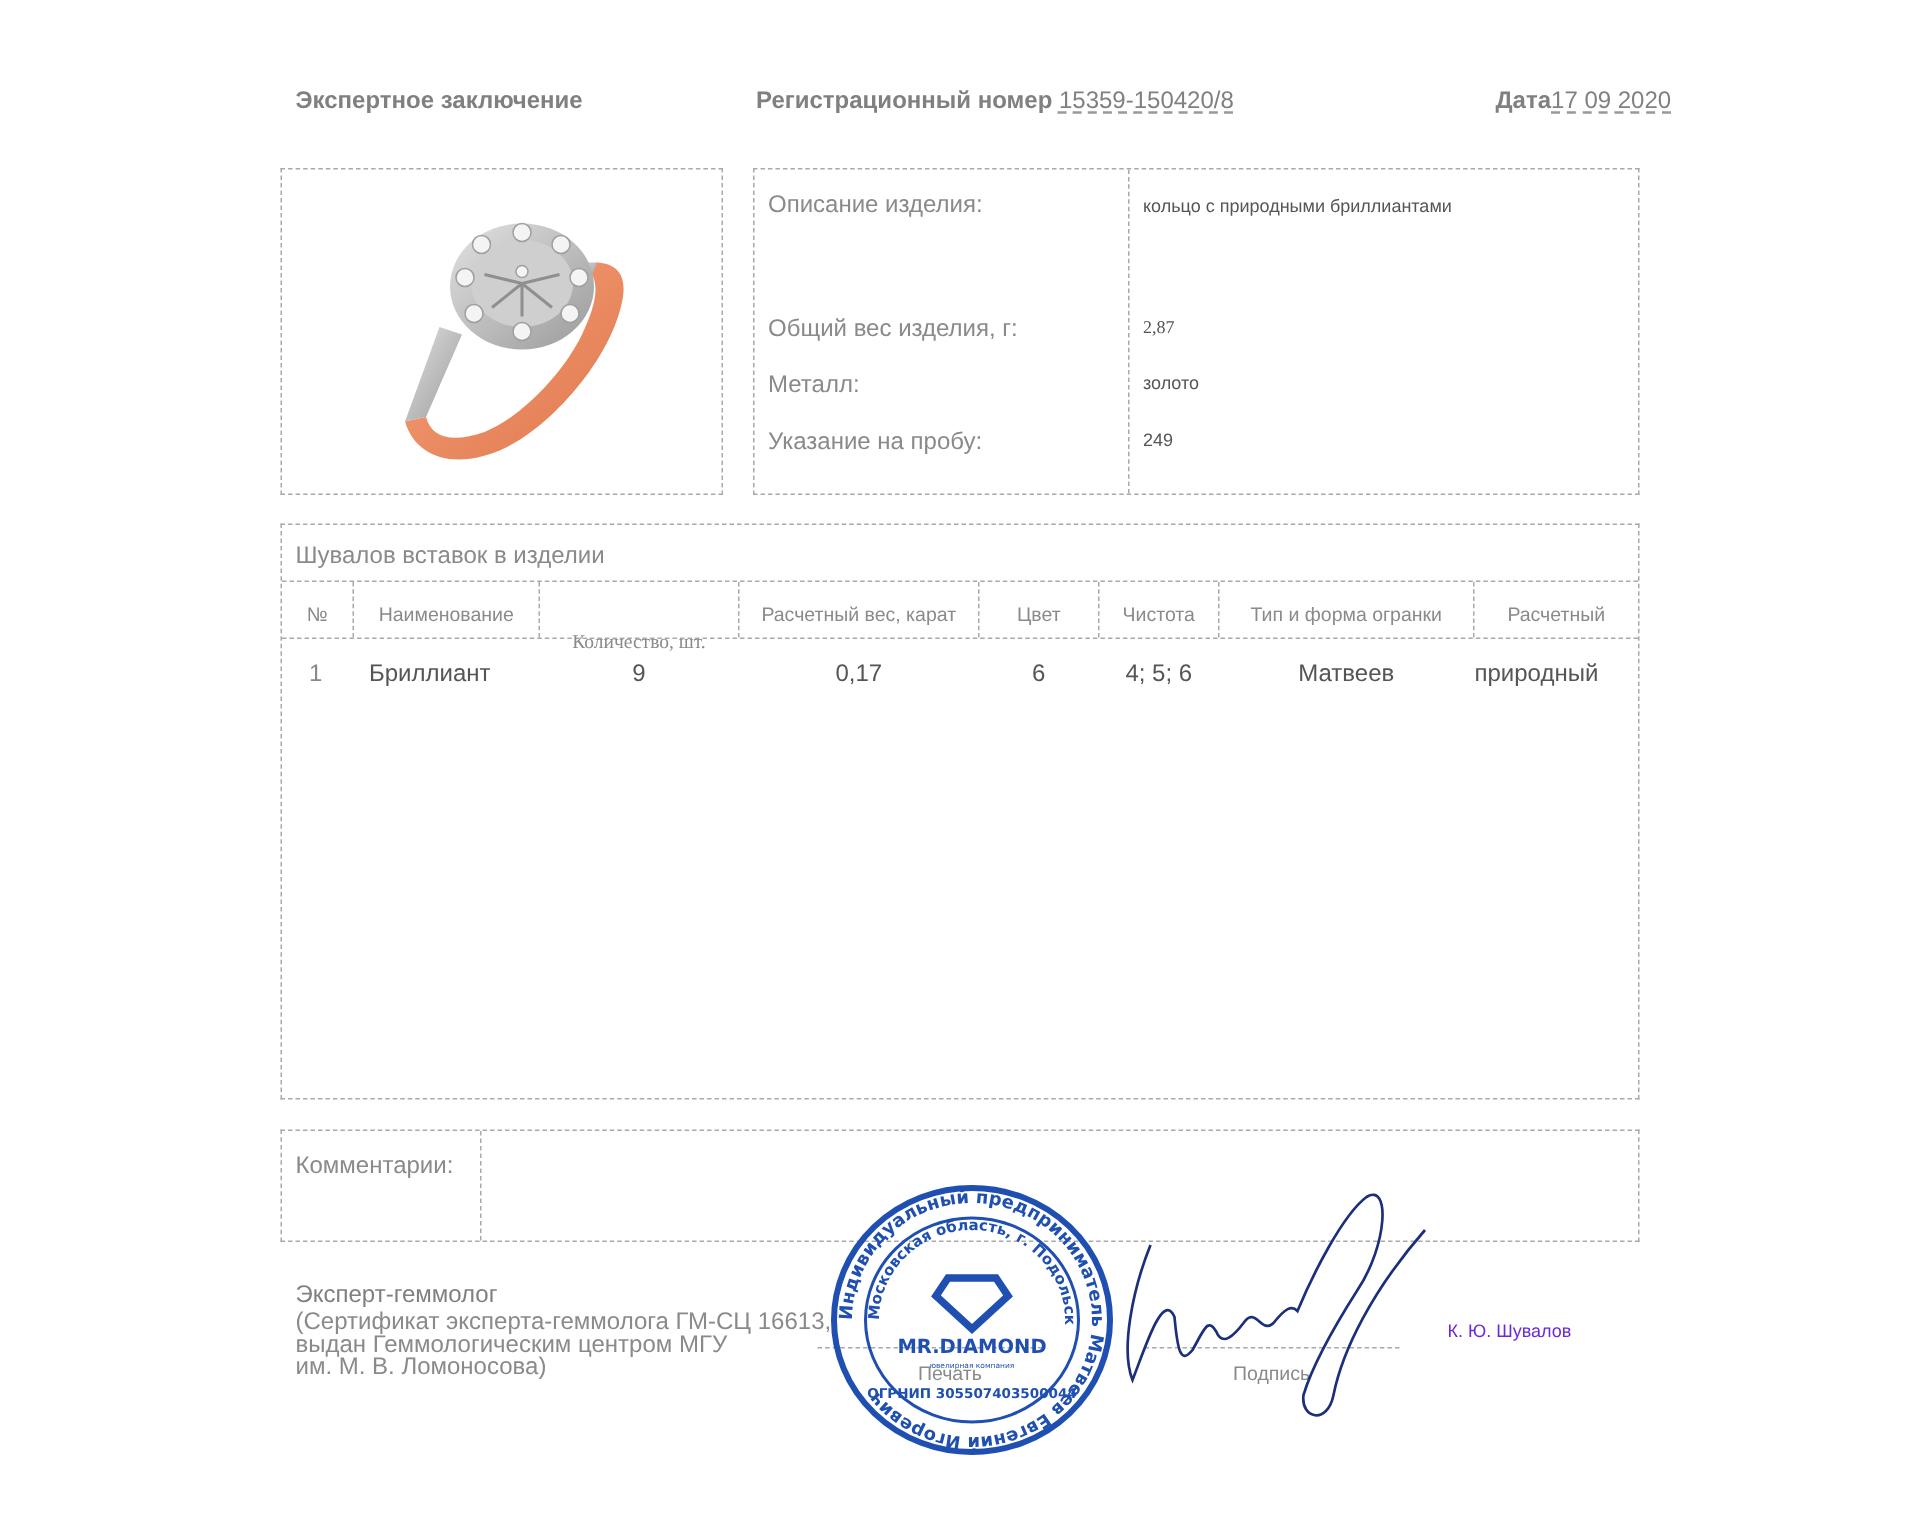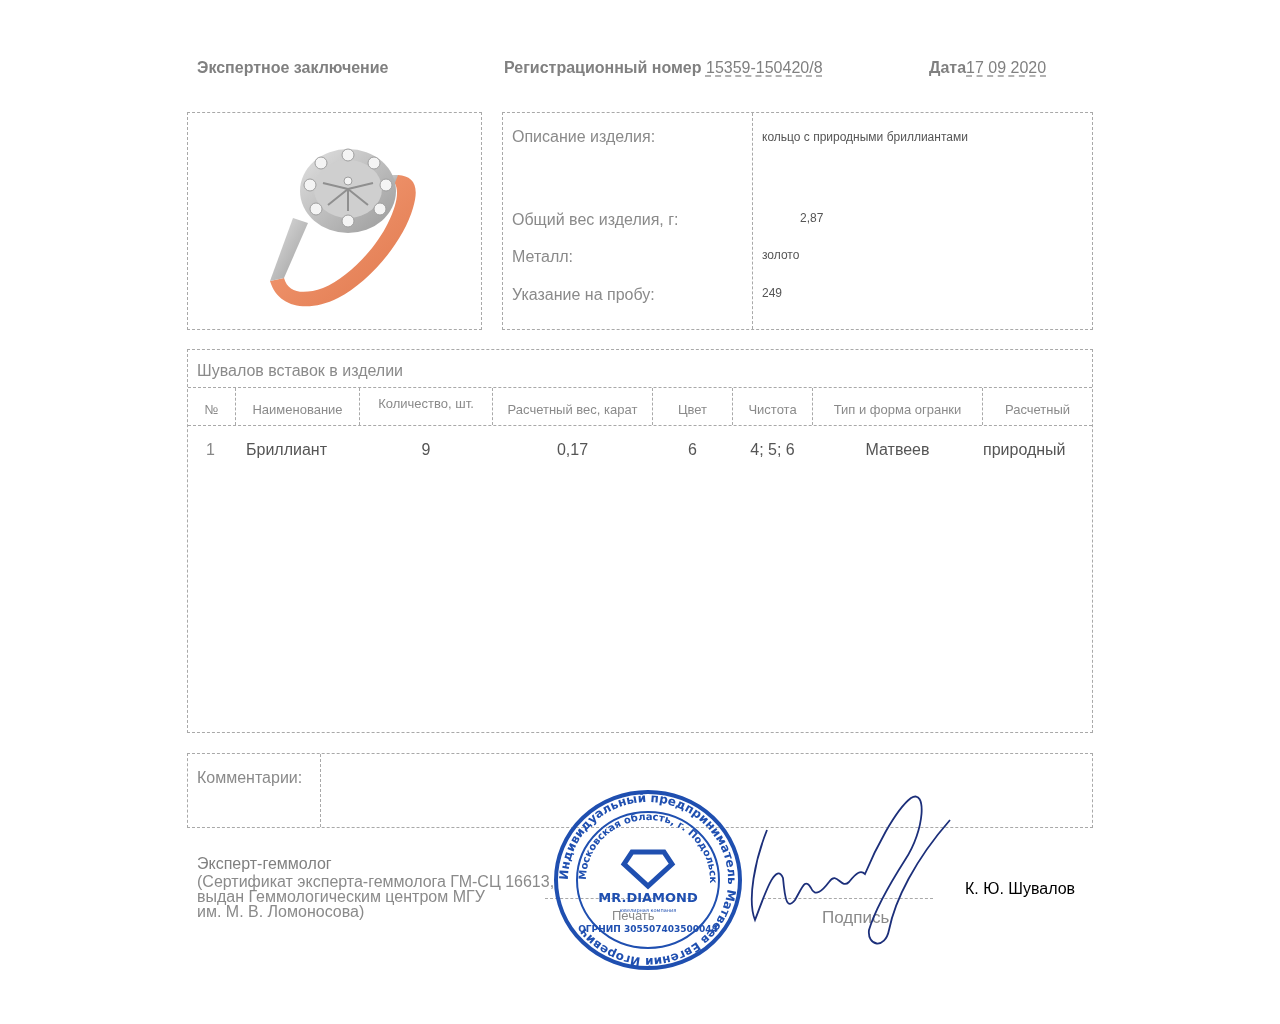--- a/index.html
+++ b/index.html
@@ -16,21 +16,21 @@
   svg { display:block; }
 </style>
 </head>
 <body>
 
 <div class="abs hdr" style="left:197px;">Экспертное заключение</div>
 <div class="abs hdr" style="left:504px;">
   <span>Регистрационный номер</span>
   <span class="val">15359-150420/8</span>
 </div>
-<div class="abs hdr" style="left:929px;">
+<div class="abs hdr" style="left:997px;">
   <span>Дата</span><span class="val">17 09 2020</span>
 </div>
 
 <div class="abs dash" style="left:187px; top:112px; width:295px; height:218px;">
   <svg width="293" height="216" viewBox="0 0 293 216">
     <defs>
       <linearGradient id="rg" x1="0" y1="0" x2="1" y2="1">
         <stop offset="0" stop-color="#f6a07a"></stop>
           <stop offset="1" stop-color="#e0784d"></stop>
       </linearGradient>
@@ -61,42 +61,42 @@
     </g>
   </svg>
 </div>
 
 <div class="abs dash" style="left:502px; top:112px; width:591px; height:218px;"></div>
 <div class="abs" style="left:752px; top:113px; width:0; height:216px; border-left:1px dashed #a9a9a9;"></div>
 
 <div class="abs lbl" style="left:512px; top:128px;">Описание изделия:</div>
 <div class="abs val2" style="left:762px; top:130px;">кольцо с природными бриллиантами</div>
 <div class="abs lbl" style="left:512px; top:211px;">Общий вес изделия, г:</div>
-<div class="abs val2" style="left:800px; top:211px;">2,87</div>
+<div class="abs val2" style="left:762px; top:211px;font-family:Liberation Serif, serif;">2,87</div>
 <div class="abs lbl" style="left:512px; top:248px;">Металл:</div>
 <div class="abs val2" style="left:762px; top:248px;">золото</div>
 <div class="abs lbl" style="left:512px; top:286px;">Указание на пробу:</div>
 <div class="abs val2" style="left:762px; top:286px;">249</div>
 
 <div class="abs dash" style="left:187px; top:349px; width:906px; height:384px;"></div>
 <div class="abs lbl" style="left:197px; top:362px;">Шувалов вставок в изделии</div>
 <div class="abs" style="left:188px; top:387px; width:904px; border-top:1px dashed #a9a9a9;"></div>
 <div class="abs" style="left:188px; top:425px; width:904px; border-top:1px dashed #a9a9a9;"></div>
 
 <div class="abs" style="left:235px; top:388px; height:37px; border-left:1px dashed #a9a9a9;"></div>
 <div class="abs" style="left:359px; top:388px; height:37px; border-left:1px dashed #a9a9a9;"></div>
 <div class="abs" style="left:492px; top:388px; height:37px; border-left:1px dashed #a9a9a9;"></div>
 <div class="abs" style="left:652px; top:388px; height:37px; border-left:1px dashed #a9a9a9;"></div>
 <div class="abs" style="left:732px; top:388px; height:37px; border-left:1px dashed #a9a9a9;"></div>
 <div class="abs" style="left:812px; top:388px; height:37px; border-left:1px dashed #a9a9a9;"></div>
 <div class="abs" style="left:982px; top:388px; height:37px; border-left:1px dashed #a9a9a9;"></div>
 
 <div class="abs th" style="left:188px; top:402px; width:47px;">№</div>
 <div class="abs th" style="left:236px; top:402px; width:123px;">Наименование</div>
-<div class="abs th" style="left:360px; top:396px; width:132px;">Количество, шт.</div>
+<div class="abs th" style="left:360px; top:420px; width:132px;font-family:Liberation Serif, serif;">Количество, шт.</div>
 <div class="abs th" style="left:493px; top:402px; width:159px;">Расчетный вес, карат</div>
 <div class="abs th" style="left:653px; top:402px; width:79px;">Цвет</div>
 <div class="abs th" style="left:733px; top:402px; width:79px;">Чистота</div>
 <div class="abs th" style="left:813px; top:402px; width:169px;">Тип и форма огранки</div>
 <div class="abs th" style="left:983px; top:402px; width:109px;">Расчетный</div>
 
 <div>
   <div class="abs td" style="left:206px; top:441px; color:#888;">1</div>
   <div class="abs td" style="left:246px; top:441px;">Бриллиант</div>
   <div class="abs td" style="left:360px; top:441px; width:132px; text-align:center;">9</div>
@@ -115,22 +115,22 @@
 <div class="abs" style="left:197px; top:855px; font-size:16px; color:#808080;">Эксперт-геммолог</div>
 <div class="abs" style="left:197px; top:874px; font-size:16px; color:#8a8a8a; line-height:15px;">
   <div>(Сертификат эксперта-геммолога ГМ-СЦ 16613,</div>
   <div>выдан Геммологическим центром МГУ</div>
   <div>им. М. В. Ломоносова)</div>
 </div>
 
 <div class="abs" style="left:545px; top:898px; width:150px; border-top:1px dashed #a9a9a9;"></div>
 <div class="abs" style="left:763px; top:898px; width:170px; border-top:1px dashed #a9a9a9;"></div>
 <div class="abs" style="left:612px; top:908px; font-size:13px; color:#8a8a8a;">Печать</div>
-<div class="abs" style="left:822px; top:908px; font-size:17px; color:#8a8a8a;">Подпись</div>
-<div class="abs" style="left:965px; top:880px; font-size:16px; color:#000000;">К. Ю. Шувалов</div>
+<div class="abs" style="left:822px; top:908px; font-size:13px; color:#8a8a8a;">Подпись</div>
+<div class="abs" style="left:965px; top:880px; font-size:12px; color:#6d28d9;">К. Ю. Шувалов</div>
 
 <div class="abs" style="left:552px; top:790px; width:192px; height:180px;">
   <svg width="192" height="180" viewBox="0 0 192 180">
     <defs>
       <path id="outerArc" d="M96,90 m-80,0 a80,78 0 1,1 160,0 a80,78 0 1,1 -160,0"></path>
       <path id="innerArc" d="M96,90 m-62,0 a62,60 0 1,1 124,0"></path>
     </defs>
     <ellipse cx="96" cy="90" rx="92" ry="88" fill="none" stroke="#1f4fb0" stroke-width="4"></ellipse>
     <ellipse cx="96" cy="90" rx="71" ry="68" fill="none" stroke="#1f4fb0" stroke-width="2"></ellipse>
     <text font-size="12" font-weight="bold" fill="#1f4fb0" font-family="'DejaVu Sans', sans-serif">

